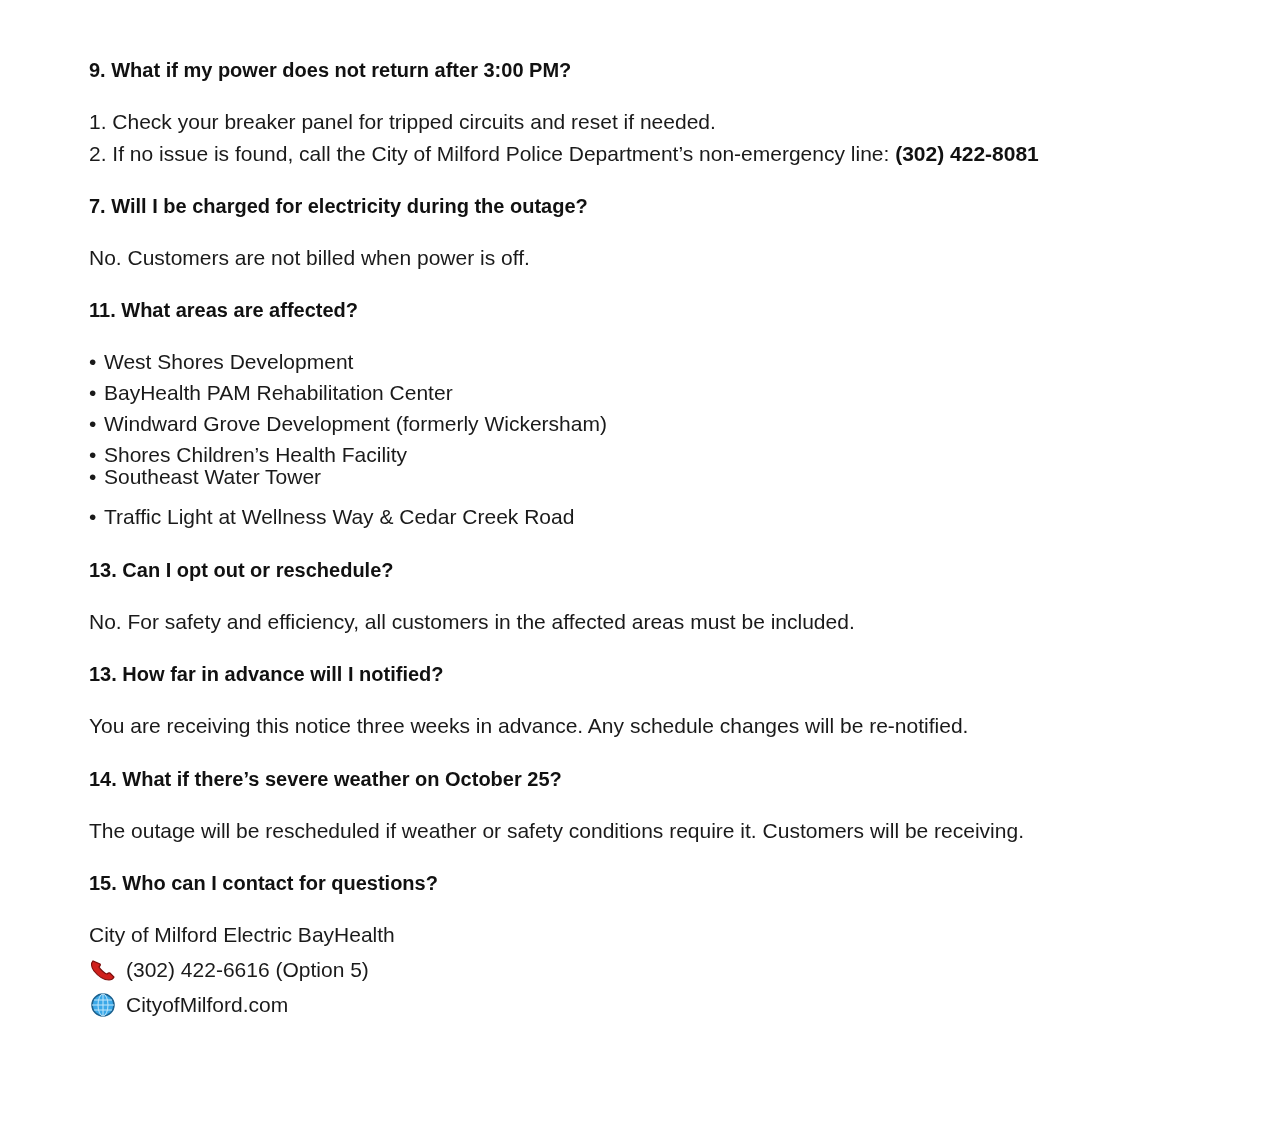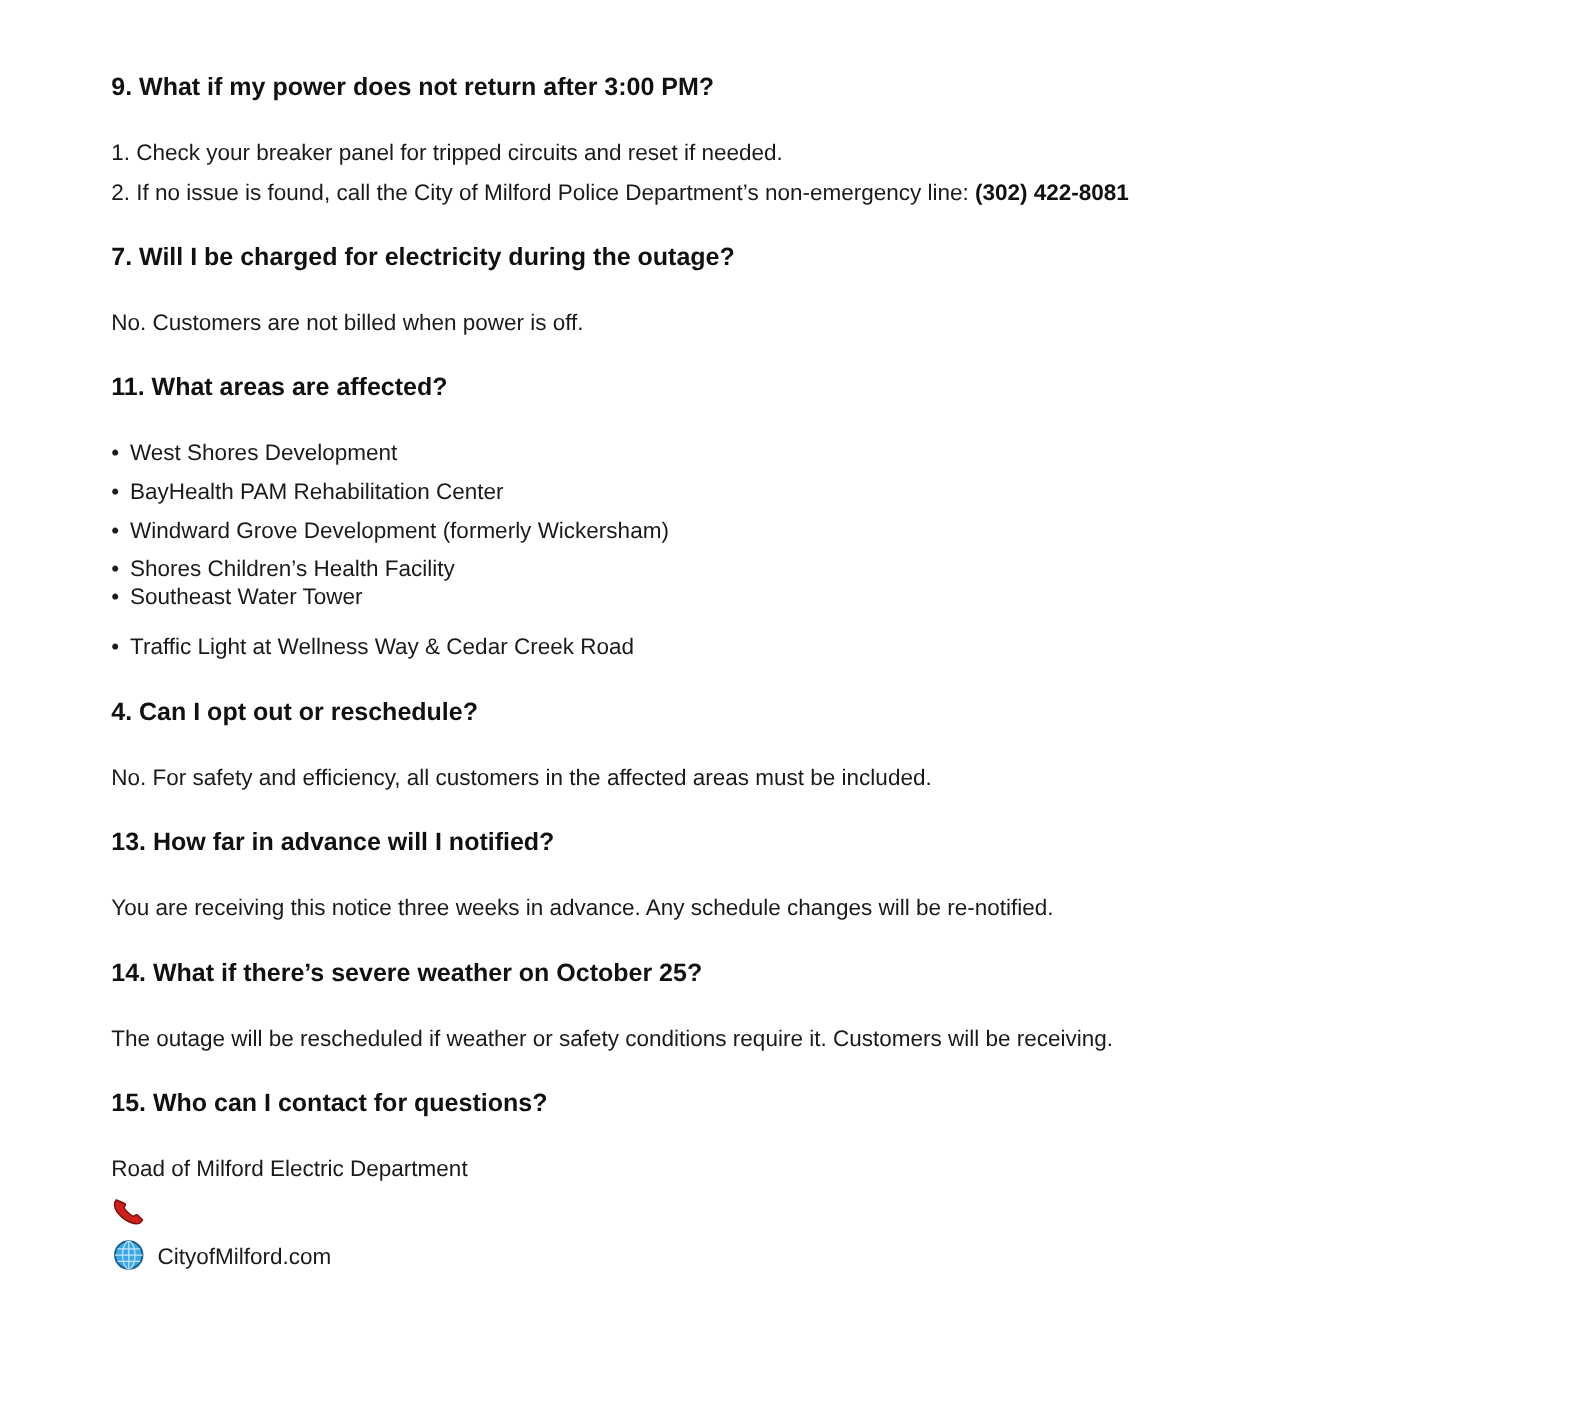--- a/index.html
+++ b/index.html
@@ -6,21 +6,21 @@
   body {
     width: 1261px; height: 1135px; position: relative; overflow: hidden;
     font-family: "Liberation Sans", sans-serif; color: #111111;
   }
   .page { position: absolute; left: 89px; top: 0; width: 1120px; }
   .q {
     position: absolute; left: 0; font-weight: bold; font-size: 20px;
     white-space: nowrap; line-height: 26px; color: #111;
   }
   .t {
-    position: absolute; left: 0; font-size: 18px; white-space: nowrap;
+    position: absolute; left: 0; font-size: 21px; white-space: nowrap;
     line-height: 26px; color: #1a1a1a;
   }
   .t b { font-weight: bold; color: #111; margin-top: 44px; }
   .bullet-dot { display: inline-block; width: 15px; }
   .icon { display: inline-block; width: 28px; height: 24px; vertical-align: -5px; margin-right: 9px; }
 </style>
 </head>
 <body>
 
 <div class="page">
@@ -35,37 +35,37 @@
   <div class="q" style="top:297px">11. What areas are affected?</div>
   <div>
     <div class="t" style="top:349px"><span class="bullet-dot">•</span><span>West Shores Development</span></div>
     <div class="t" style="top:380px"><span class="bullet-dot">•</span><span>BayHealth PAM Rehabilitation Center</span></div>
     <div class="t" style="top:411px"><span class="bullet-dot">•</span><span>Windward Grove Development (formerly Wickersham)</span></div>
     <div class="t" style="top:442px"><span class="bullet-dot">•</span><span>Shores Children’s Health Facility</span></div>
     <div class="t" style="top:464px"><span class="bullet-dot">•</span><span>Southeast Water Tower</span></div>
     <div class="t" style="top:504px"><span class="bullet-dot">•</span><span>Traffic Light at Wellness Way &amp; Cedar Creek Road</span></div>
   </div>
 
-  <div class="q" style="top:557px">4. Can I opt out or reschedule?</div>
+  <div class="q" style="top:557px">13. Can I opt out or reschedule?</div>
   <div class="t" style="top:609px">No. For safety and efficiency, all customers in the affected areas must be included.</div>
 
   <div class="q" style="top:661px">13. How far in advance will I notified?</div>
   <div class="t" style="top:713px">You are receiving this notice three weeks in advance. Any schedule changes will be re-notified.</div>
 
   <div class="q" style="top:766px">14. What if there’s severe weather on October 25?</div>
   <div class="t" style="top:818px">The outage will be rescheduled if weather or safety conditions require it. Customers will be receiving.</div>
 
   <div class="q" style="top:870px">15. Who can I contact for questions?</div>
-  <div class="t" style="top:922px">Road of Milford Electric Department</div>
+  <div class="t" style="top:922px">City of Milford Electric BayHealth</div>
   <div class="t" style="top:957px">
     <span class="icon" style="margin-left:0">
       <svg width="28" height="24" viewBox="0 0 28 24">
         <path d="M4 3 C2 5 2 9 5 13 C9 18 15 22 20 22 C22 22 24 21 25 19 L21 15 C20 14.5 19 15 18 16 C16 16 11 11 10 9 C11 8 12 7 11 6 Z" fill="#d0201c" stroke="#7a0d0b" stroke-width="1.2"></path>
       </svg>
-    </span>
+    </span><span>(302) 422-6616 (Option 5)</span>
   </div>
   <div class="t" style="top:992px">
     <span class="icon">
       <svg width="28" height="24" viewBox="0 0 28 24">
         <circle cx="14" cy="12" r="11" fill="#3aa8e8" stroke="#1b5f8c" stroke-width="1.5"></circle>
         <ellipse cx="14" cy="12" rx="5" ry="11" fill="none" stroke="#bfe6fb" stroke-width="1"></ellipse>
         <line x1="14" y1="1" x2="14" y2="23" stroke="#bfe6fb" stroke-width="1"></line>
         <line x1="3" y1="12" x2="25" y2="12" stroke="#bfe6fb" stroke-width="1"></line>
         <line x1="5" y1="7" x2="23" y2="7" stroke="#bfe6fb" stroke-width="1"></line>
         <line x1="5" y1="17" x2="23" y2="17" stroke="#bfe6fb" stroke-width="1"></line>

